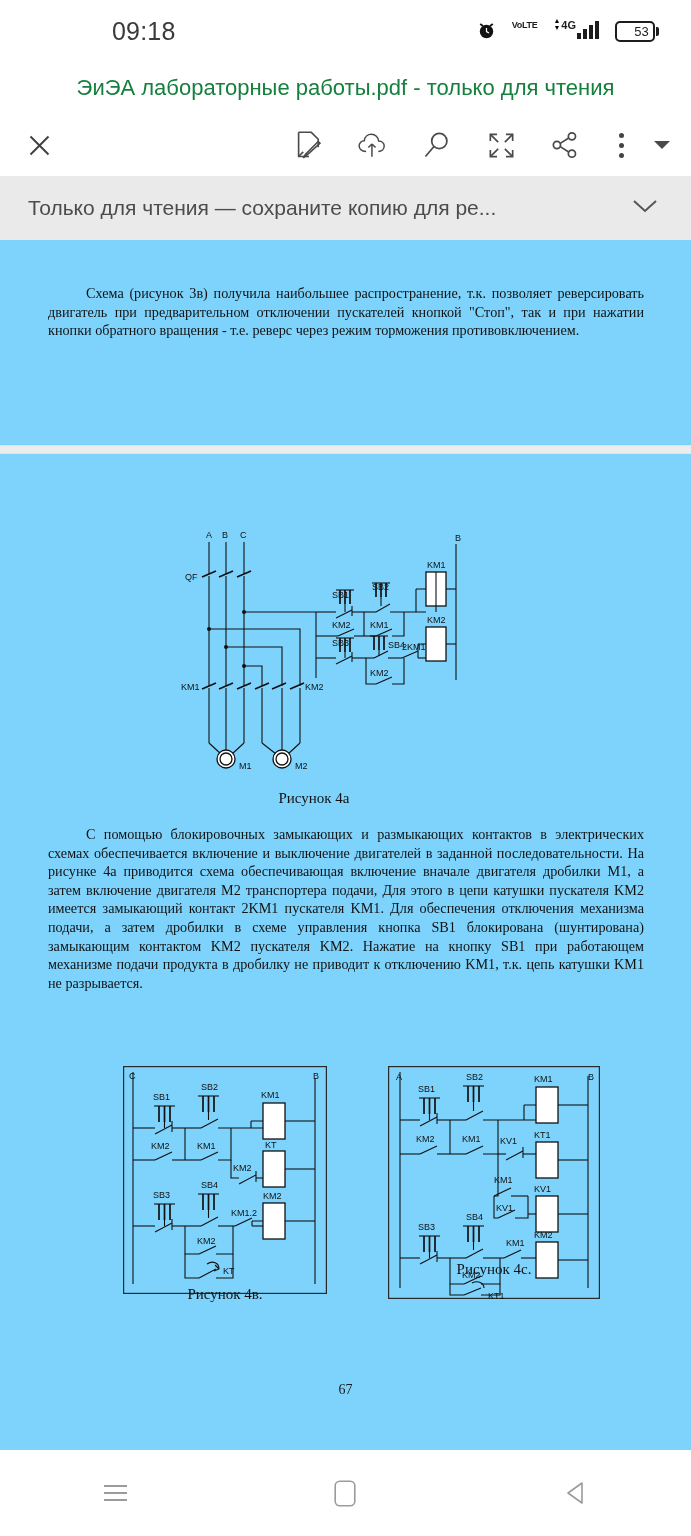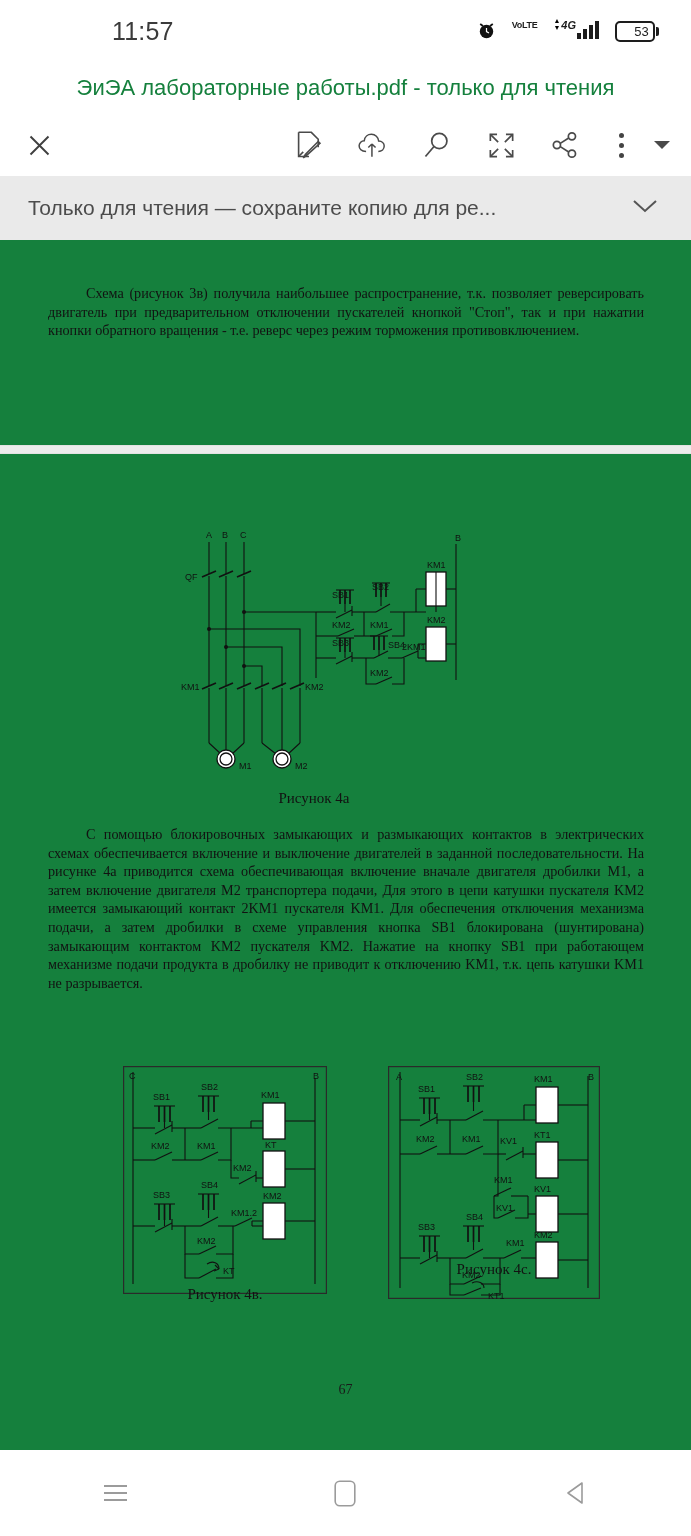--- a/index.html
+++ b/index.html
@@ -24,21 +24,21 @@
     margin-left: auto; margin-right: 32px;
     display: flex; align-items: flex-start; gap: 16px;
   }
   .ic { display: flex; align-items: center; color: #222; }
   .alarm-ic svg { display: block; }
   .volte {
     font-size: 9px; line-height: 9px; font-weight: bold; color: #1d1d1d;
     text-align: center; font-family: "Liberation Sans", sans-serif;
   }
   .volte span { display: block; letter-spacing: -0.3px; }
-  .net-wrap { display: flex; align-items: flex-end; gap: 1px; font-style: italic; }
+  .net-wrap { display: flex; align-items: flex-end; gap: 1px; }
   .net-4g {
     font-size: 11px; font-weight: bold; line-height: 11px; color: #1d1d1d;
     position: relative; top: -8px;
   }
   .arrows { position: relative; top: -8px; line-height: 7px; font-size: 7px; }
   .bars { display: flex; align-items: flex-end; gap: 2px; }
   .bars i { display: block; width: 4px; background: #1d1d1d; }
   .bars i:nth-child(1) { height: 6px; }
   .bars i:nth-child(2) { height: 10px; }
   .bars i:nth-child(3) { height: 14px; }
@@ -86,21 +86,21 @@
     background: #eaeaea; display: flex; align-items: center;
   }
   .banner-text {
     margin-left: 28px; font-size: 21px; color: #4c4c4c; white-space: nowrap;
   }
   .banner-chev { margin-left: auto; margin-right: 32px; color: #555; }
 
   
   .doc-area {
     position: absolute; top: 240px; left: 0; width: 691px; height: 1210px;
-    background: #15803d; overflow: hidden;
+    background: #7dd3fc; overflow: hidden;
   }
   .page-sep {
     position: absolute; left: 0; width: 691px; height: 9px; background: #ececec;
     border-top: 1px solid #e2e2e2; border-bottom: 1px solid #e2e2e2;
   }
 
   .ptext {
     position: absolute; font-family: "Liberation Serif", serif;
     font-size: 14.2px; line-height: 18.6px; color: #121212;
     text-align: justify; text-align-last: justify;
@@ -139,21 +139,21 @@
   }
   .hamb { display: flex; flex-direction: column; gap: 5px; }
   .hamb i { display: block; width: 23px; height: 2px; background: #9b9b9b; }
 </style>
 </head>
 <body>
 
 <div class="screen">
 
   <div class="statusbar">
-    <div class="status-time">11:57</div>
+    <div class="status-time">09:18</div>
     <div class="status-icons">
       <span class="ic alarm-ic">
         <svg width="19" height="19" viewBox="0 0 19 19">
           <circle cx="9.5" cy="10.5" r="6.7" fill="#111"></circle>
           <path d="M3.2 3.0 L6.0 5.0 M15.8 3.0 L13.0 5.0" stroke="#111" stroke-width="1.8" fill="none"></path>
           <path d="M9.5 7 L9.5 10.6 L12 12" stroke="#fff" stroke-width="1.2" fill="none"></path>
         </svg>
       </span>
       <span class="ic volte">
         <span>Vo</span>

